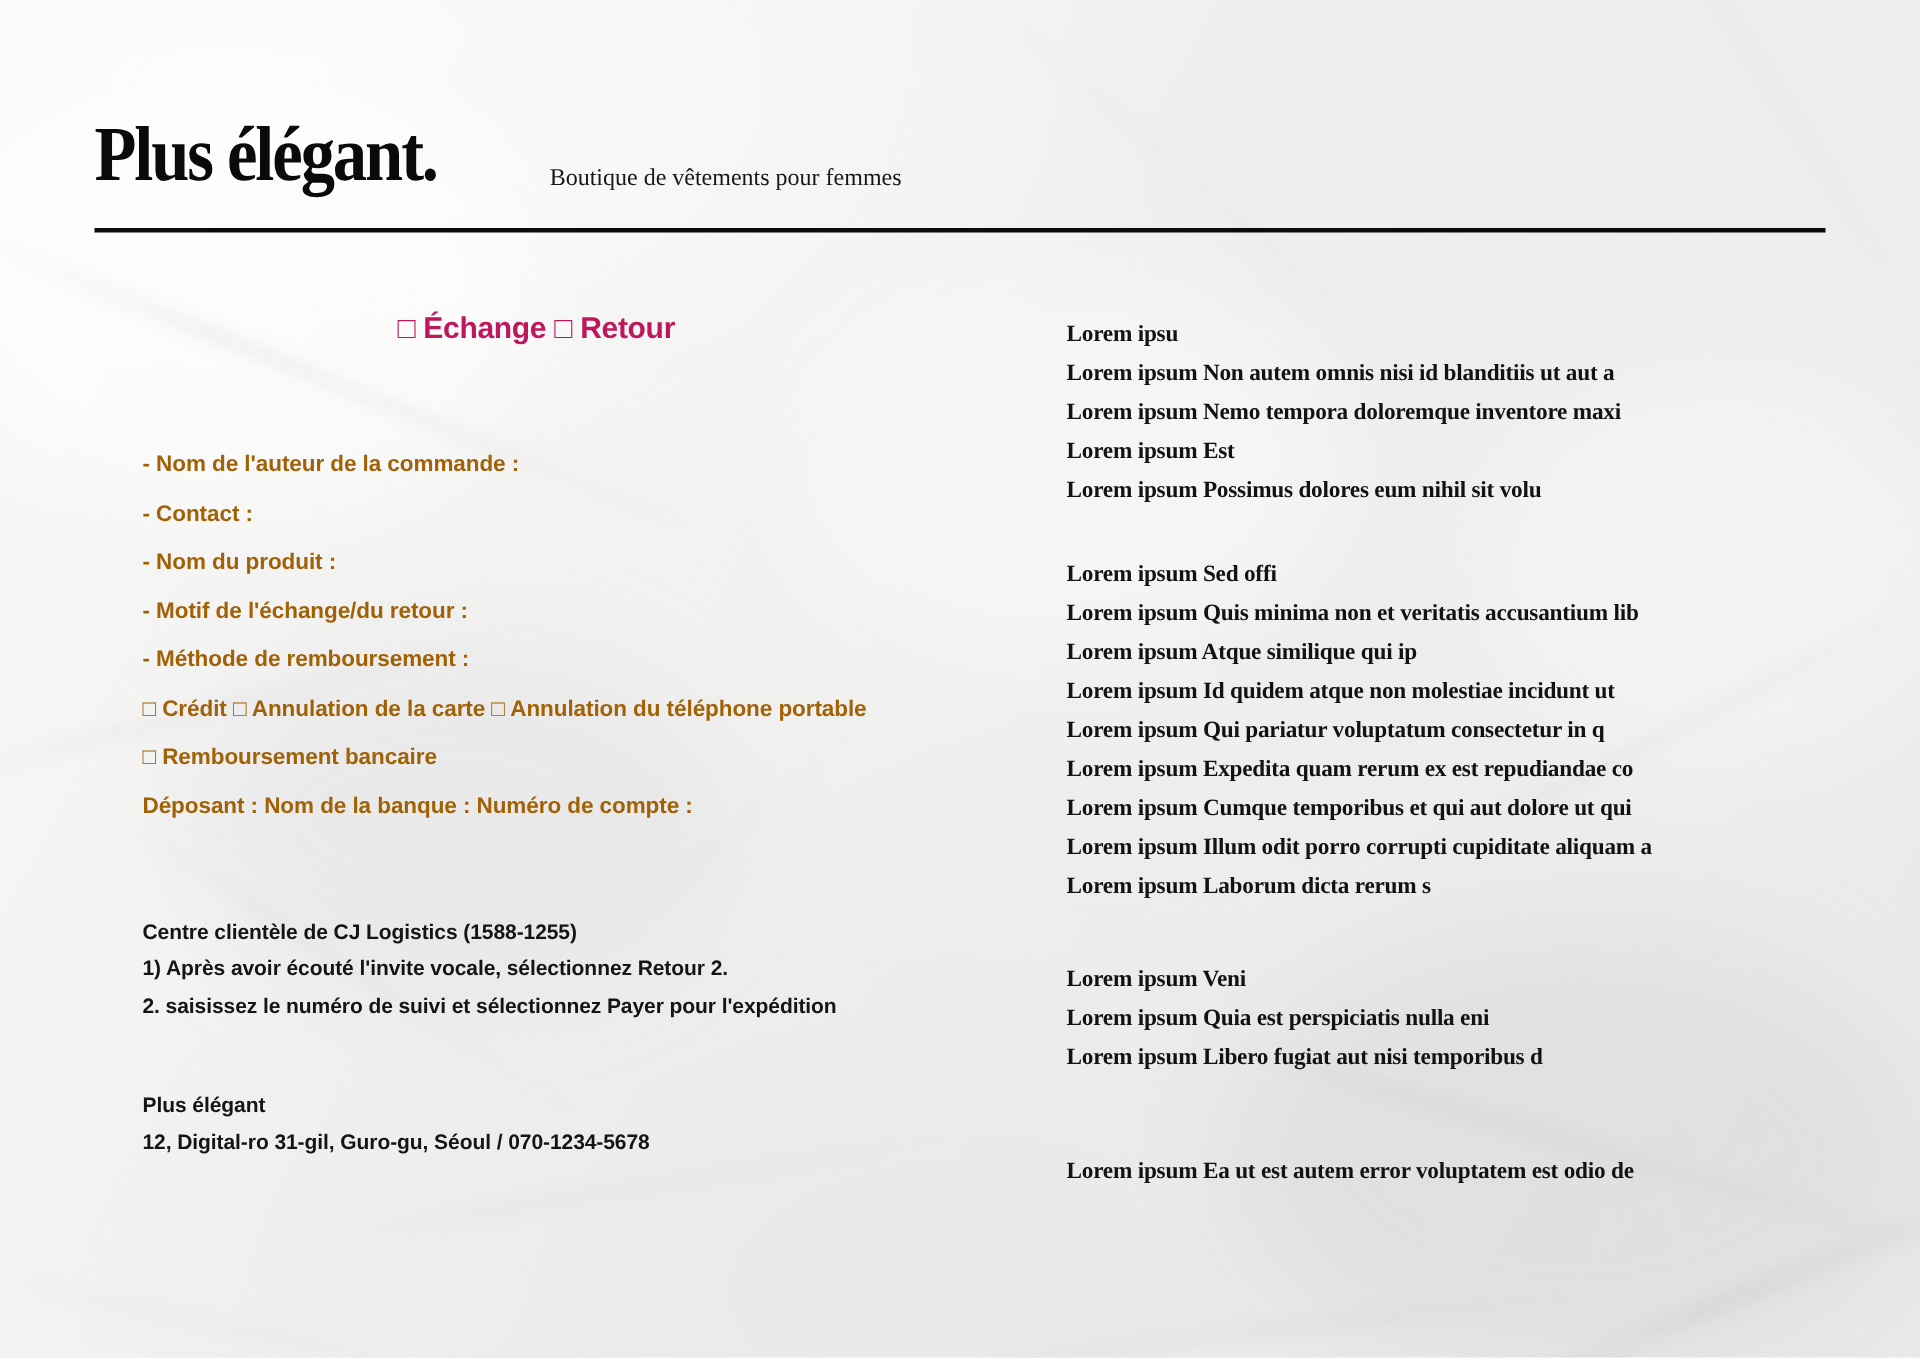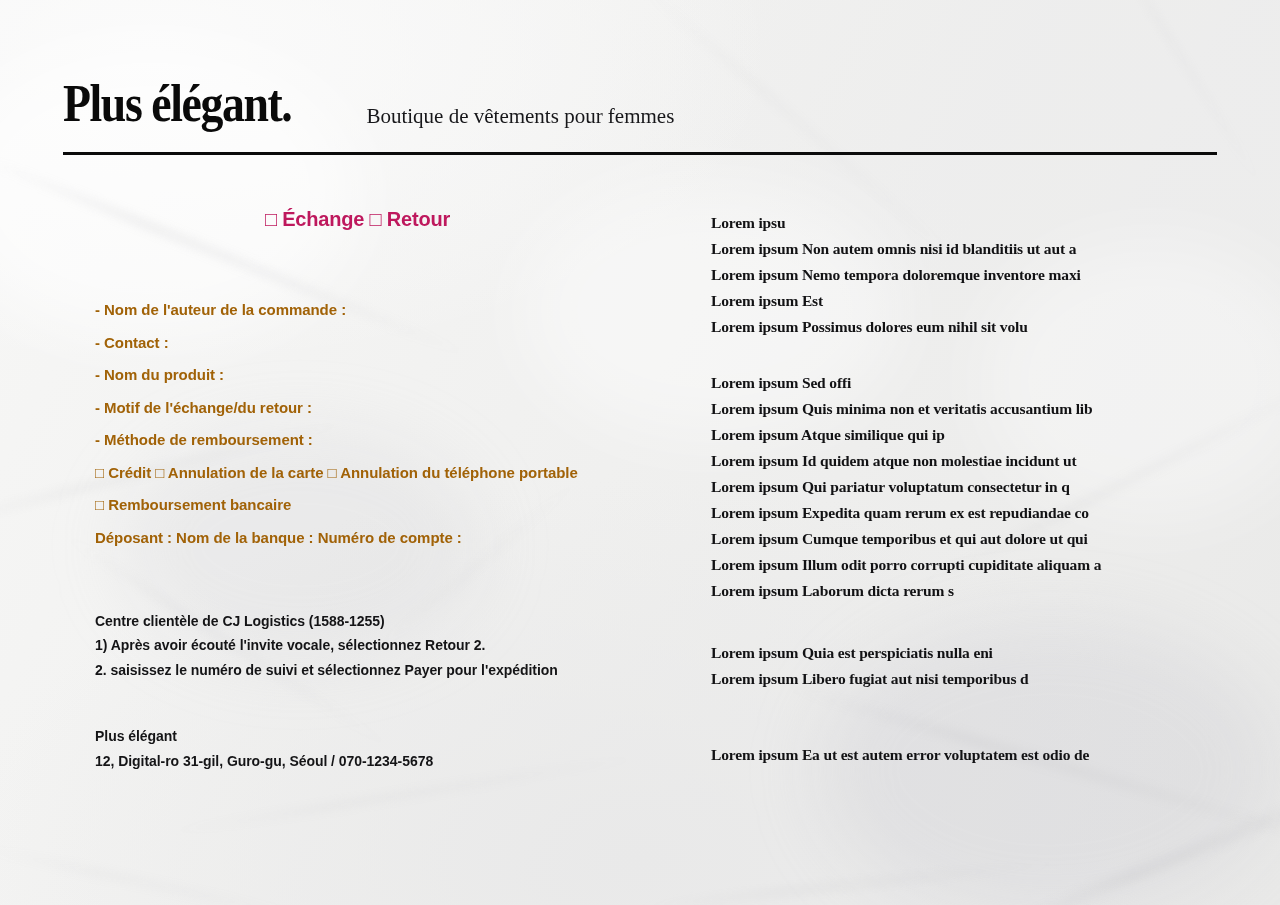--- a/index.html
+++ b/index.html
@@ -84,21 +84,21 @@
     font-size: 52px;
     line-height: 1;
     letter-spacing: -1.6px;
     color: #0a0a0a;
     transform: scaleX(.88);
     transform-origin: left bottom;
     white-space: nowrap;
   }
   .tagline {
     font-family: "Liberation Serif", "DejaVu Serif", serif;
-    font-size: 21px;
+    font-size: 16px;
     line-height: 1;
     color: #17171a;
     white-space: nowrap;
     padding-bottom: 3px;
   }
   .rule {
     position: absolute;
     left: 63px;
     top: 152px;
     width: 1154px;
@@ -249,20 +249,21 @@
         <div class="r-line">Lorem ipsum Qui pariatur voluptatum consectetur in q</div>
         <div class="r-line">Lorem ipsum Expedita quam rerum ex est repudiandae co</div>
         <div class="r-line">Lorem ipsum Cumque temporibus et qui aut dolore ut qui</div>
         <div class="r-line">Lorem ipsum Illum odit porro corrupti cupiditate aliquam a</div>
         <div class="r-line">Lorem ipsum Laborum dicta rerum s</div>
       </div>
 
       <div class="gap-2"></div>
 
       <div class="r-group">
+        <div class="r-line">Lorem ipsum Veni</div>
         <div class="r-line">Lorem ipsum Quia est perspiciatis nulla eni</div>
         <div class="r-line">Lorem ipsum Libero fugiat aut nisi temporibus d</div>
       </div>
 
       <div class="gap-3"></div>
 
       <div class="r-group">
         <div class="r-line">Lorem ipsum Ea ut est autem error voluptatem est odio de</div>
       </div>
 

